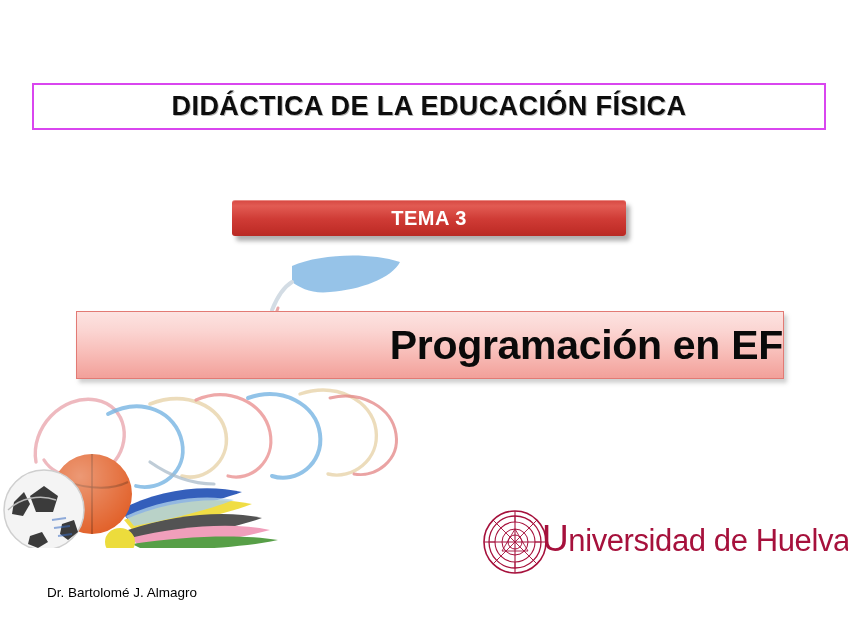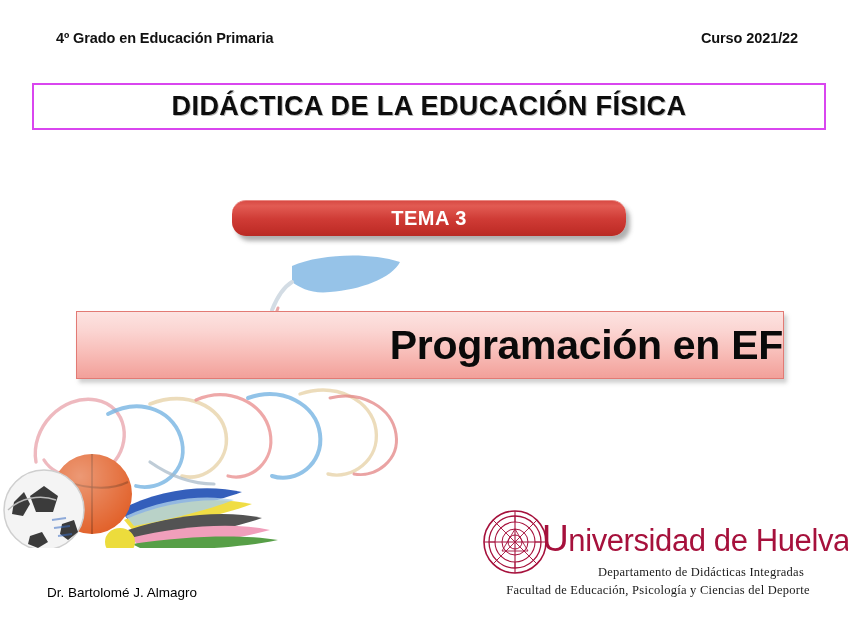--- a/index.html
+++ b/index.html
@@ -70,21 +70,21 @@
   }
   .artwork svg { display: block; width: 100%; height: 100%; }
 
   
   .tema-banner {
     position: absolute;
     top: 200px;
     left: 232px;
     width: 394px;
     height: 36px;
-    border-radius: 14px;
+    border-radius: 3px;
     background: linear-gradient(to bottom,
                 #d84a44 0%,
                 #e25b53 14%,
                 #cf3b35 52%,
                 #c22f29 84%,
                 #b82a24 100%);
     box-shadow: 4px 5px 4px rgba(80,80,80,0.45);
     border-top: 1px solid #e98a84;
     display: flex;
     align-items: center;
@@ -181,24 +181,20 @@
     line-height: 18px;
     white-space: nowrap;
   }
   .uhu-line.dept { padding-left: 86px; }
 </style>
 </head>
 <body>
 
 <div id="slide">
 
-  <div class="header">
-    <div class="header-text">4º Grado en Educación Primaria</div>
-    <div class="header-text">Curso 2021/22</div>
-  </div>
 
   <div class="artwork">
     <svg viewBox="0 0 430 300" xmlns="http://www.w3.org/2000/svg">
       <g opacity="0.92" fill="none" stroke-linecap="round" stroke-width="3">
 
         <path d="M292 18 C320 6 368 4 400 14 C392 30 360 42 330 44 C312 46 300 40 292 34 Z" fill="#79b3e2" stroke="none" opacity="0.85"></path>
         <path d="M292 34 C282 40 276 52 272 62" stroke="#cfd9e2" stroke-width="4"></path>
         <path d="M278 60 C274 70 272 80 272 88" stroke="#e8a0a0" stroke-width="3"></path>
 
         <path d="M36 214 C30 180 62 146 96 152 C128 158 132 196 112 216 C92 236 56 232 44 212" stroke="#e8a0a8" stroke-width="3.4" opacity="0.8"></path>
@@ -290,19 +286,15 @@
               <line x1="7" y1="33" x2="13" y2="33"></line>
               <line x1="13" y1="13" x2="17" y2="17"></line>
             </g>
           </g>
         </svg>
       </div>
       <div class="uhu-wordmark">
         <span class="cap">U</span><span>niversidad de Huelva</span>
       </div>
     </div>
-    <div class="uhu-lines">
-      <div class="uhu-line dept">Departamento de Didácticas Integradas</div>
-      <div class="uhu-line">Facultad de Educación, Psicología y Ciencias del Deporte</div>
-    </div>
   </div>
 
 </div>
 
 </body></html>

